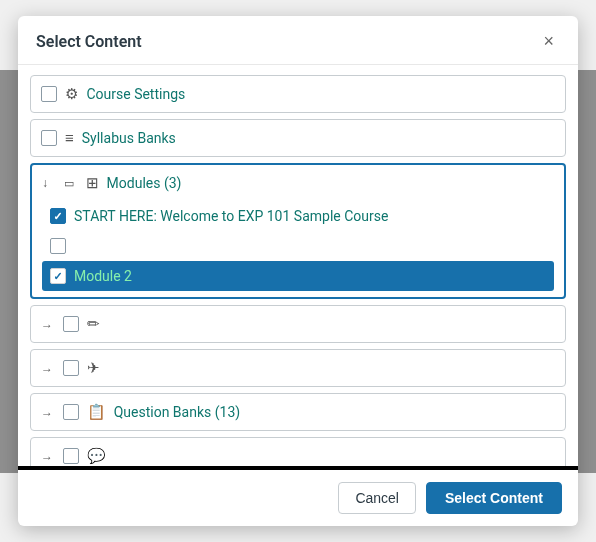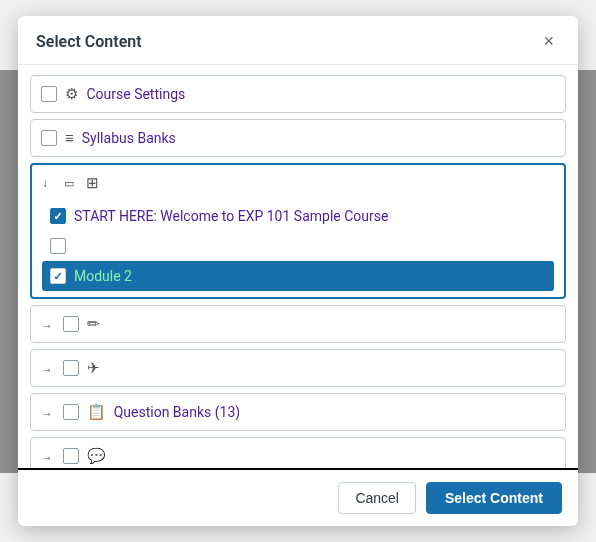--- a/index.html
+++ b/index.html
@@ -138,40 +138,40 @@
       font-size: 11px;
       font-weight: bold;
       line-height: 1;
     }
     .item-icon {
       font-size: 15px;
       color: #555;
       flex-shrink: 0;
     }
     .item-label {
-      color: #4c1d95;
+      color: #0f766e;
       flex: 1;
     }
     .child-item.selected-blue .item-label {
       color: #86efac;
     }
     .child-item.selected-blue .checkbox {
       background: #fff;
       border-color: #d0d0d0;
     }
     
     .modal-body::-webkit-scrollbar { width: 6px; }
     .modal-body::-webkit-scrollbar-track { background: #f0f0f0; }
     .modal-body::-webkit-scrollbar-thumb { background: #b0b8c0; border-radius: 3px; }
     .modal-footer {
       display: flex;
       justify-content: flex-end;
       align-items: flex-start;
       padding: 12px 16px;
-      border-top: 2px solid #000000;
+      border-top: 4px solid #000000;
       gap: 10px;
       flex-shrink: 0;
     }
     .btn-cancel {
       background: #fff;
       border: 1px solid #c7cdd1;
       border-radius: 4px;
       padding: 7px 16px;
       font-size: 14px;
       color: #2d3b45;
@@ -211,20 +211,21 @@
         <span class="checkbox"></span>
         <span class="item-icon">≡</span>
         <span class="item-label">Syllabus Banks</span>
       </div>
 
       <div class="list-item expanded-group">
         <div class="group-header">
           <span class="arrow-icon">↓</span>
           <span style="width:14px; display:inline-block; font-size:11px; color:#555; flex-shrink:0;">▭</span>
           <span class="item-icon">⊞</span>
+          <span class="item-label">Modules (3)</span>
         </div>
         <div class="group-children">
 
           <div class="child-item">
             <span class="checkbox checked">
               <span class="checkmark">✓</span>
             </span>
             <span class="item-label">START HERE: Welcome to EXP 101 Sample Course</span>
           </div>
 

